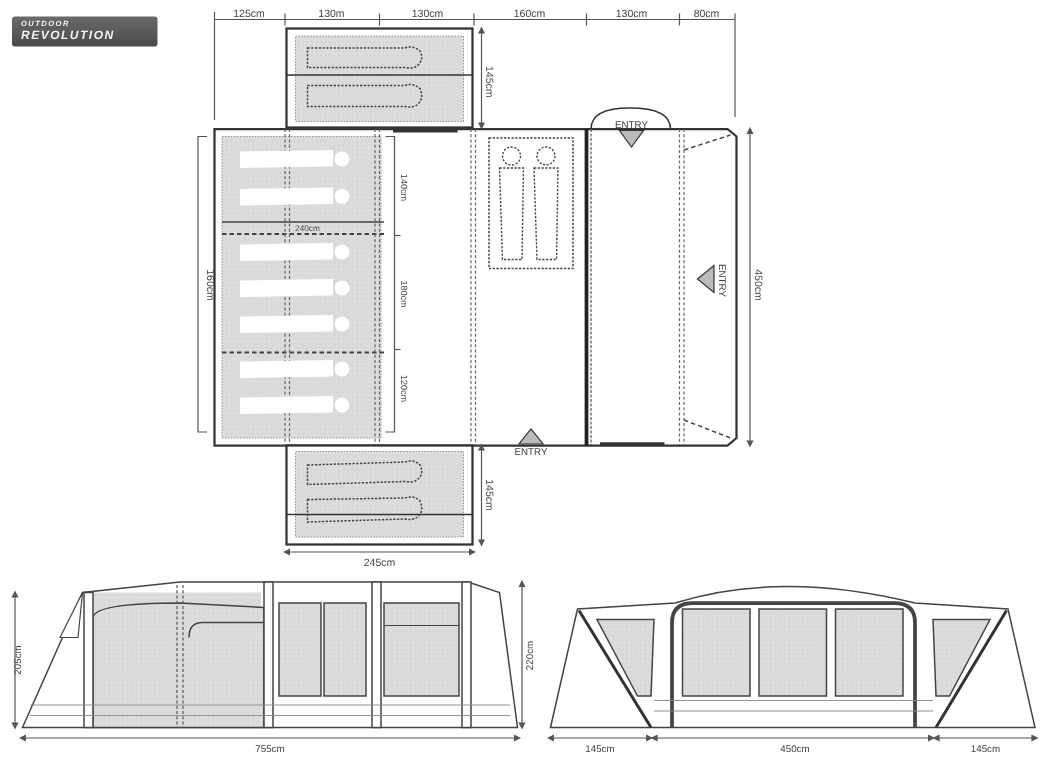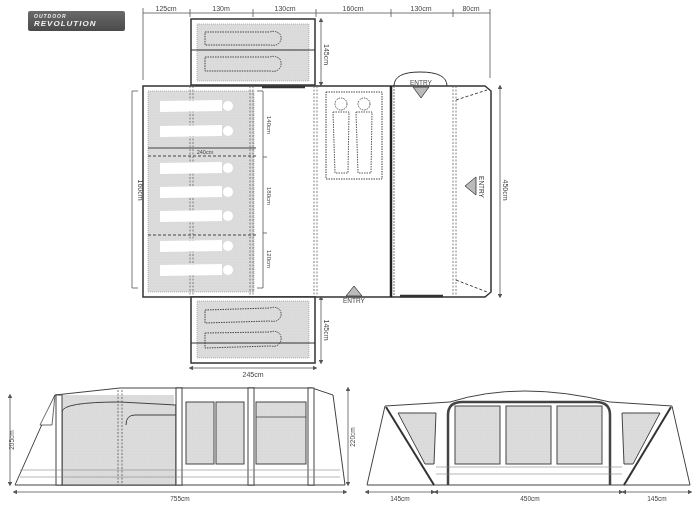--- a/index.html
+++ b/index.html
@@ -1,18 +1,18 @@
 <!DOCTYPE html>
 <html><head>
 <meta charset="utf-8">
 <style>
   html, body { margin: 0; padding: 0; background: #ffffff; }
   body { width: 700px; height: 507px; position: relative; overflow: hidden; font-family: "Liberation Sans", sans-serif; }
   #diagram { position: absolute; left: 0; top: 0; width: 700px; height: 507px; }
-  .logo { position: absolute; left: 28px; top: 11px; width: 97px; height: 20px; background: linear-gradient(#6a6a6a, #4a4a4a); border-radius: 2px; color: #f2f2f2; }
+  .logo { position: absolute; left: 8px; top: 11px; width: 97px; height: 20px; background: linear-gradient(#6a6a6a, #4a4a4a); border-radius: 2px; color: #f2f2f2; }
   .logo .l1 { position: absolute; left: 6px; top: 2px; font-size: 5px; font-style: italic; letter-spacing: 1px; font-weight: bold; }
   .logo .l2 { position: absolute; left: 6px; top: 8px; font-size: 8px; font-style: italic; letter-spacing: 1px; font-weight: bold; }
   svg text { font-family: "Liberation Sans", sans-serif; fill: #444; }
 </style>
 </head>
 <body>
 
 <svg id="diagram" viewBox="0 0 700 507" width="700" height="507">
   <defs>
     <pattern id="dots" width="3" height="3" patternUnits="userSpaceOnUse">

